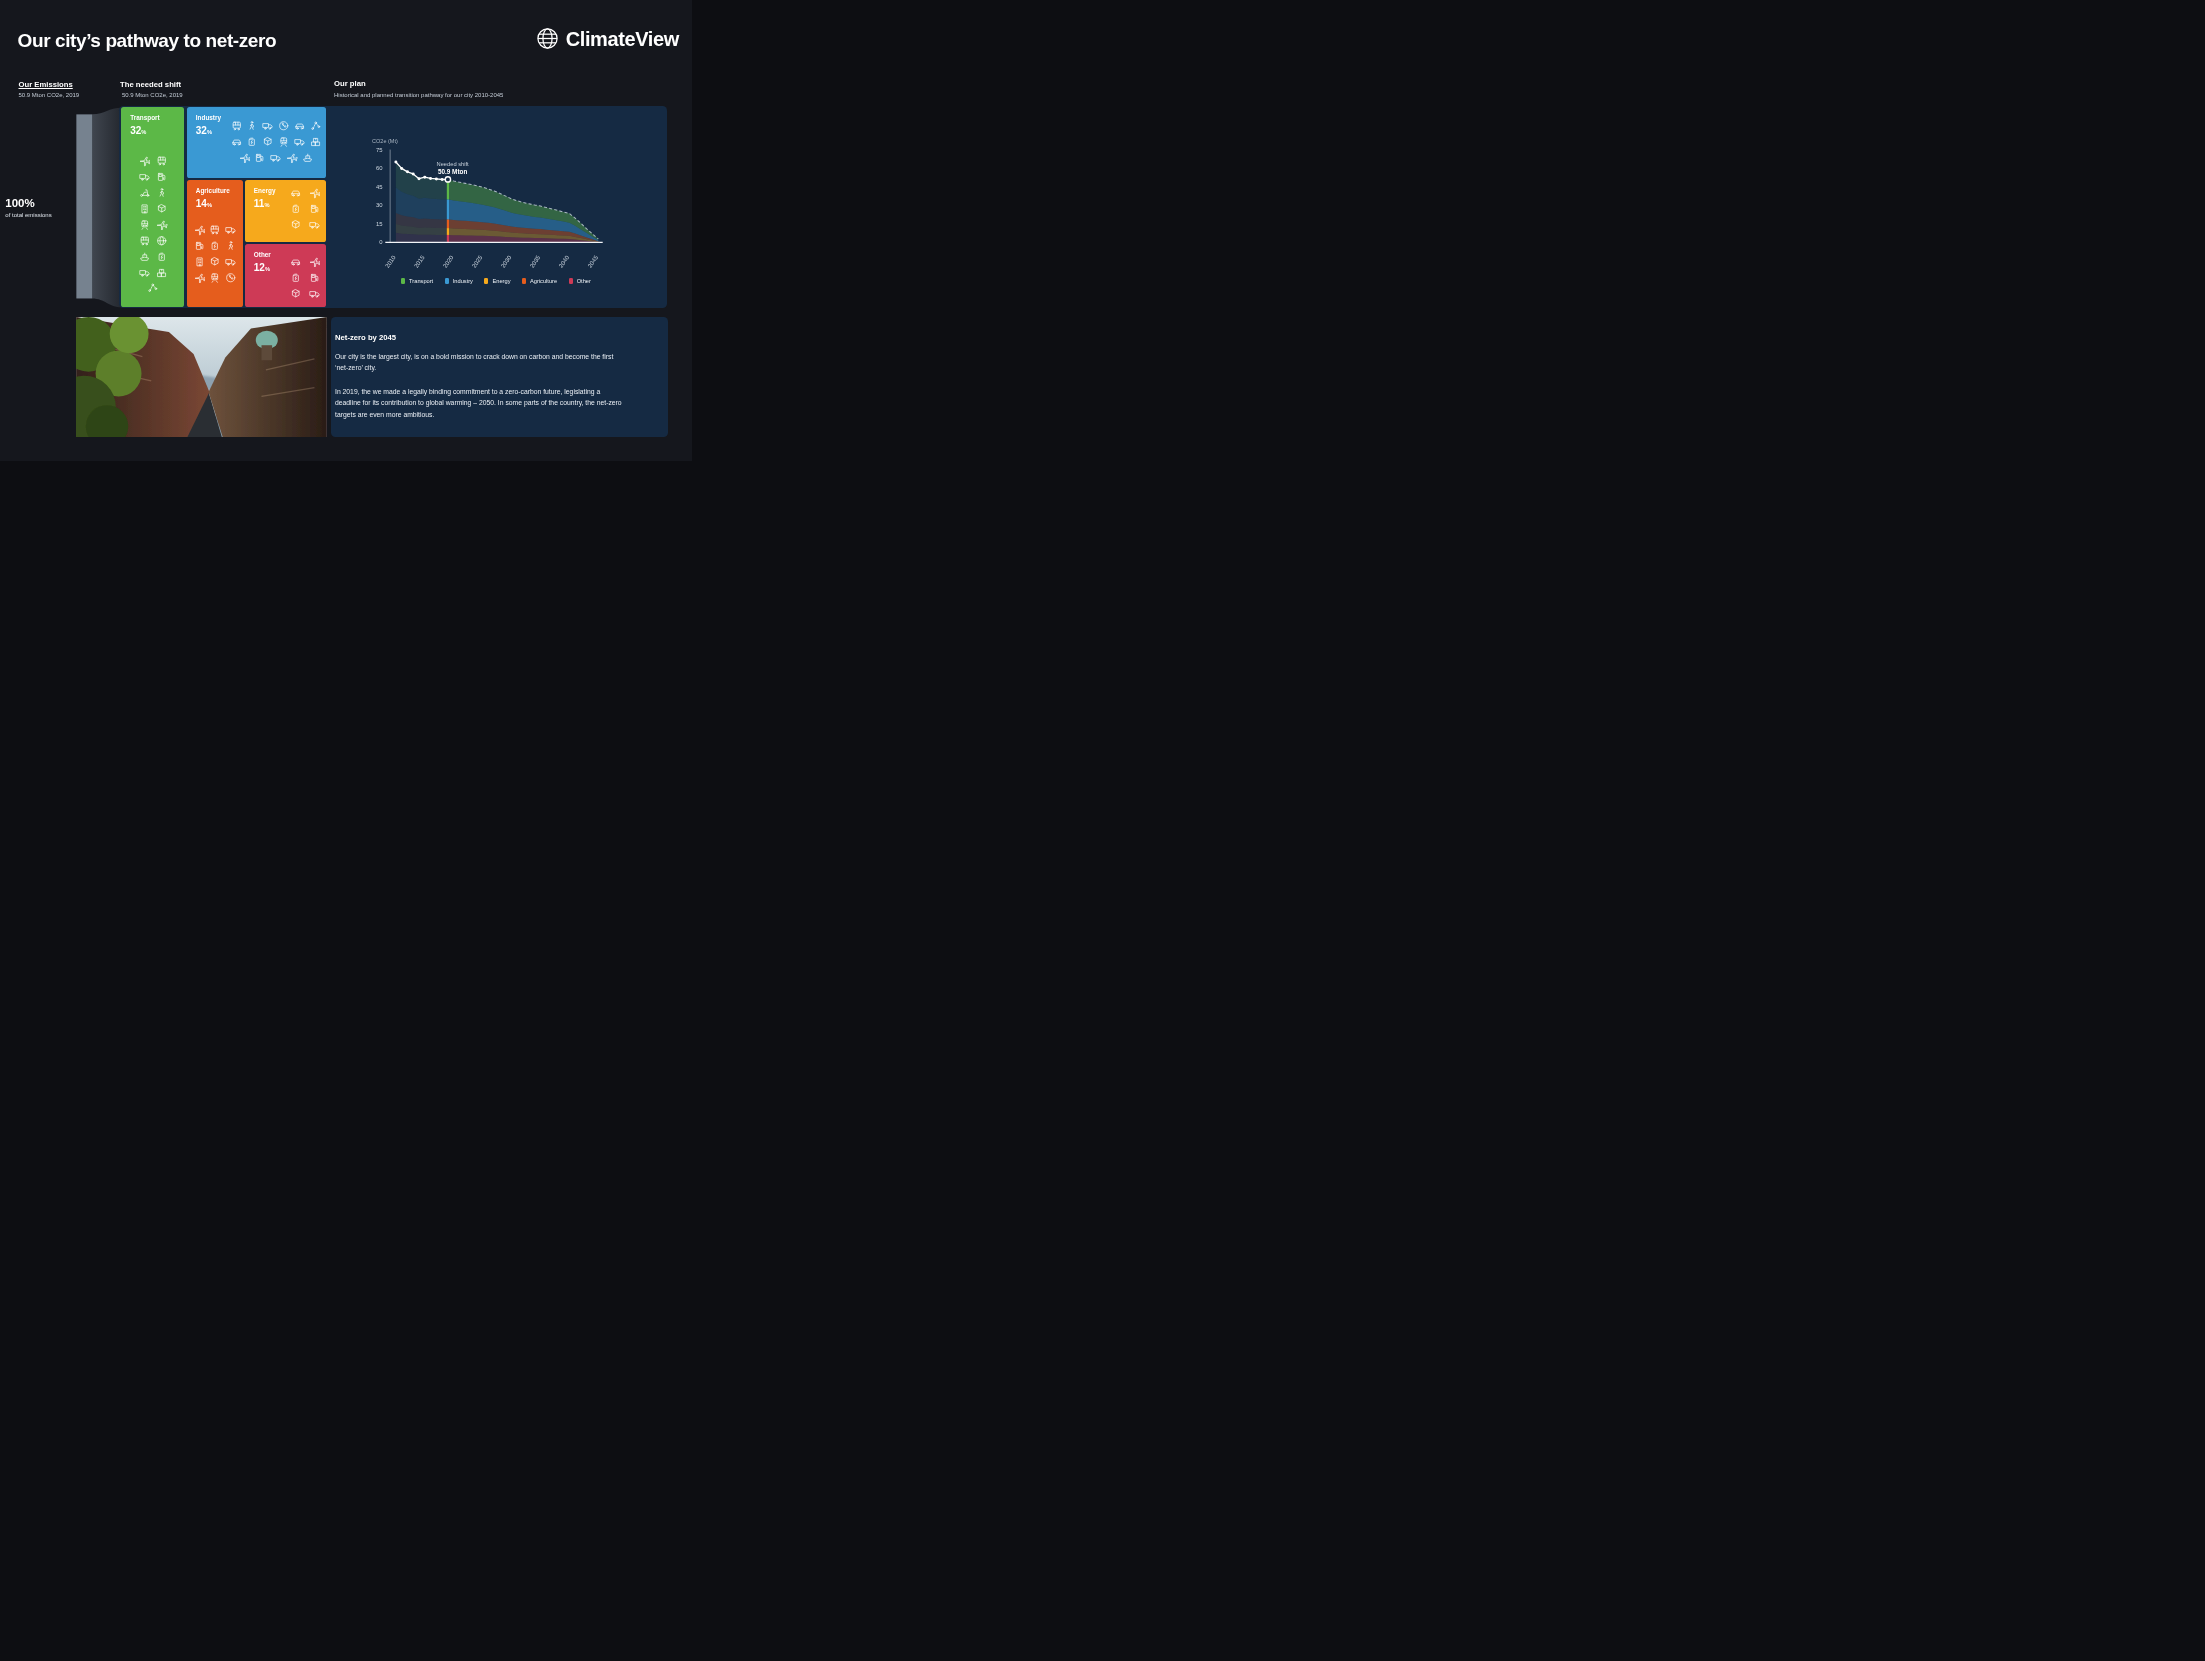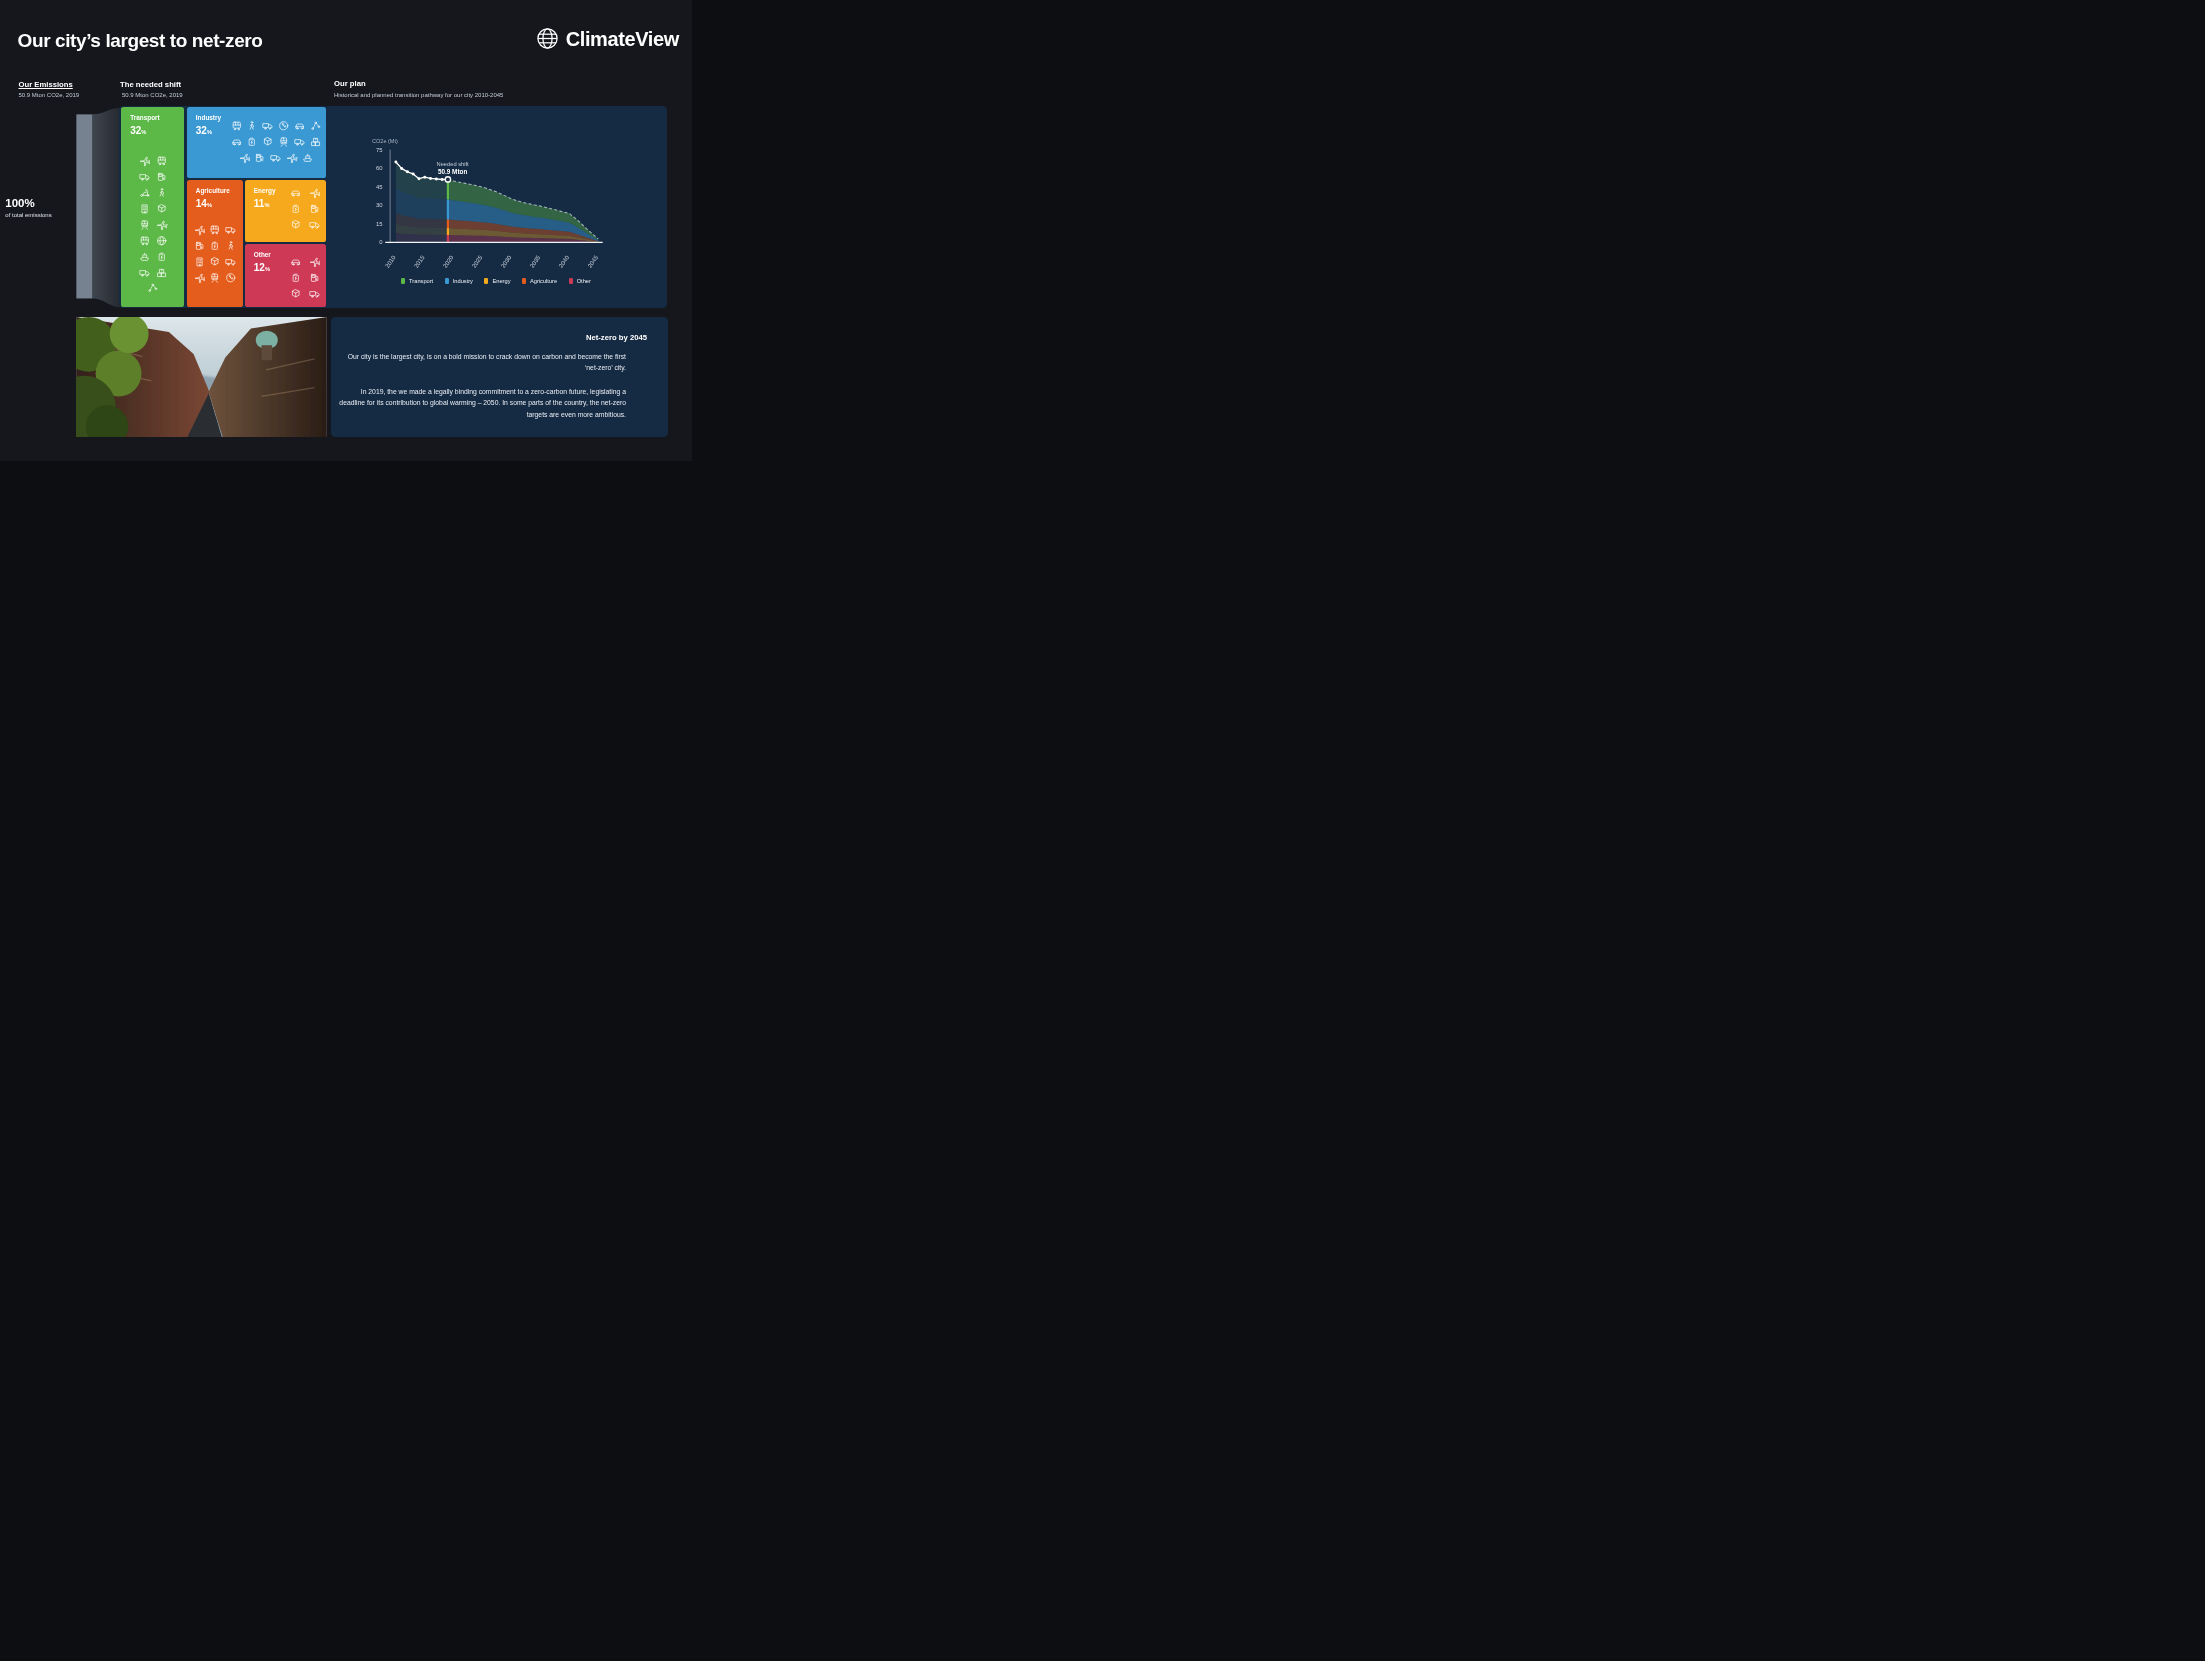--- a/index.html
+++ b/index.html
@@ -34,36 +34,36 @@
   .tblock .val .pct{font-size:5.7px;}
   .igrid{position:absolute;display:flex;flex-wrap:wrap;justify-content:center;align-content:flex-start;}
   .igrid svg{display:block;}
 
   
   .legend{position:absolute;display:flex;gap:11.5px;align-items:center;justify-content:center;}
   .legend .li{display:flex;align-items:center;gap:4px;font-size:5.7px;color:#eef2f6;}
   .legend .sw{width:4px;height:6.2px;border-radius:1.3px;display:inline-block;}
 
   
-  #story-panel .inner{padding:16px 21px 0 4px;text-align:right;}
+  #story-panel .inner{padding:16px 21px 0 4px;}
   #story-h{font-size:7.7px;font-weight:bold;margin:0 0 8.8px 0;}
   #story-panel p{font-size:6.8px;line-height:1.72;color:#e9eef4;margin:0 0 11.5px 0;max-width:291px;}
 
   
   #photo{position:absolute;left:76px;top:317px;width:251px;height:120px;overflow:hidden;}
 
   
   #funnel{position:absolute;left:71px;top:106px;width:53px;height:207px;}
 </style>
 </head>
 <body>
 
 <div id="canvas">
 
-  <div class="page-title">Our city’s largest to net-zero</div>
+  <div class="page-title">Our city’s pathway to net-zero</div>
   <div class="brand">
     <span>
       <svg width="23" height="23" viewBox="0 0 48 48" fill="none" stroke="#ffffff" stroke-width="2.6">
         <circle cx="24" cy="24" r="20"></circle>
         <ellipse cx="24" cy="24" rx="9.5" ry="20"></ellipse>
         <line x1="6" y1="15" x2="42" y2="15"></line>
         <line x1="4" y1="24" x2="44" y2="24"></line>
         <line x1="6" y1="33" x2="42" y2="33"></line>
       </svg>
     </span>

